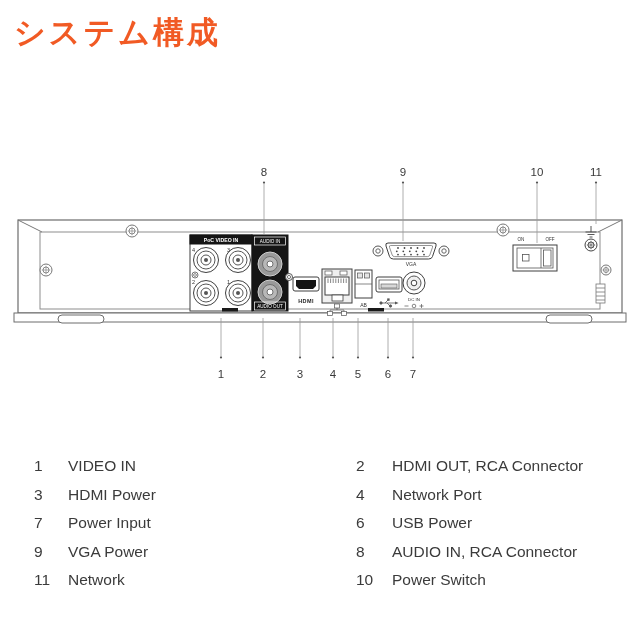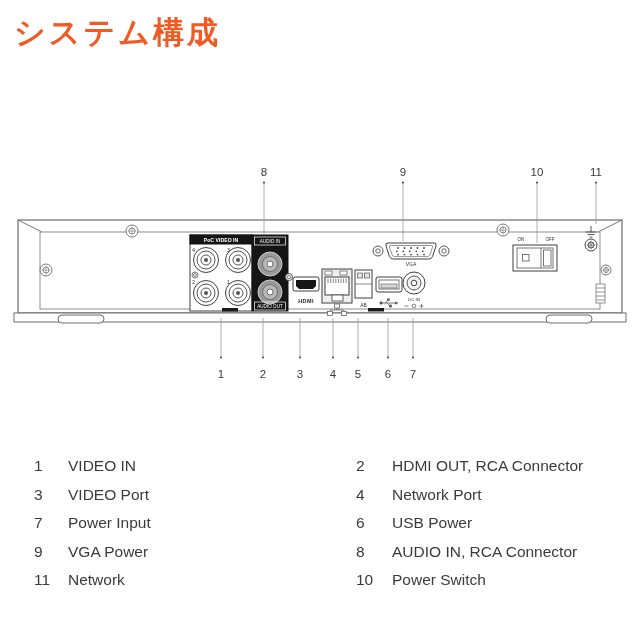--- a/index.html
+++ b/index.html
@@ -318,21 +318,21 @@
     <text x="413" y="218">7</text>
   </g>
 </svg>
 
 <div class="legend">
   <div class="legend-col left">
     <div class="legend-row">
       <span class="legend-num">1</span><span class="legend-label">VIDEO IN</span>
     </div>
     <div class="legend-row">
-      <span class="legend-num">3</span><span class="legend-label">VIDEO Port</span>
+      <span class="legend-num">3</span><span class="legend-label">HDMI Power</span>
     </div>
     <div class="legend-row">
       <span class="legend-num">7</span><span class="legend-label">Power Input</span>
     </div>
     <div class="legend-row">
       <span class="legend-num">9</span><span class="legend-label">VGA Power</span>
     </div>
     <div class="legend-row">
       <span class="legend-num">11</span><span class="legend-label">Network</span>
     </div>

